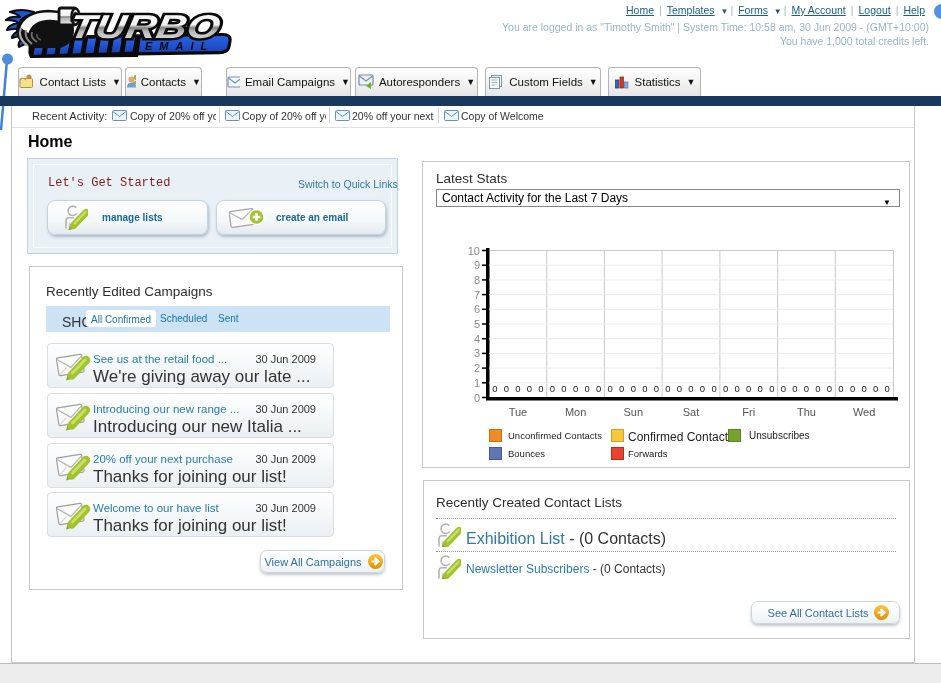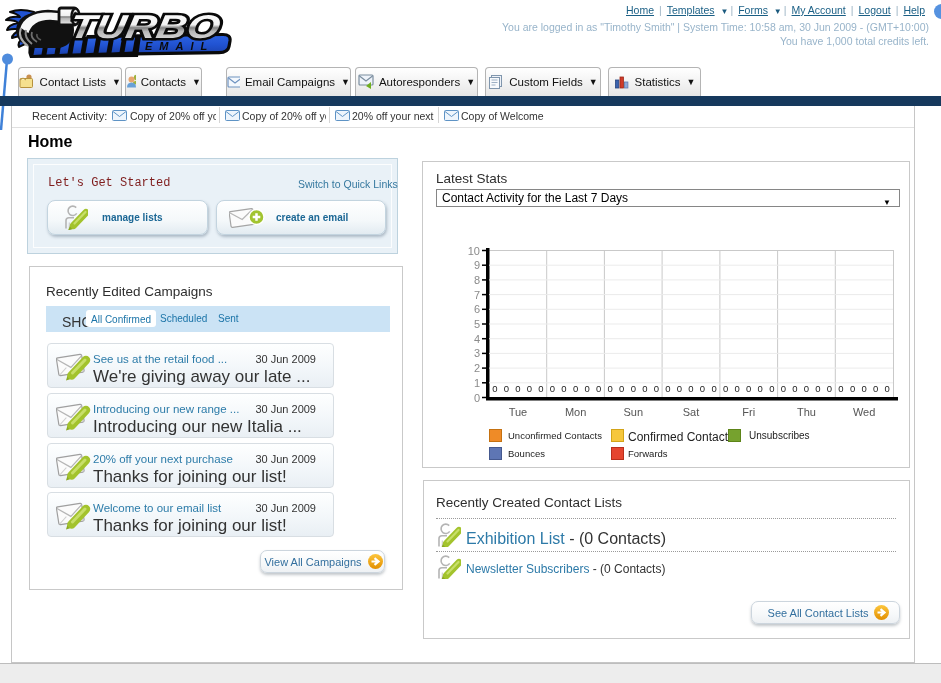--- a/index.html
+++ b/index.html
@@ -283,21 +283,21 @@
       <use href="#i-envpen"></use>
     </svg>
   <span class="t1">20% off your next purchase</span>
     <span class="t2">Thanks for joining our list!</span>
     <span class="dt">30 Jun 2009</span>
 </div>
 <div class="camprow" style="top:492px;">
   <svg style="position:absolute;left:8px;top:5px;" width="36" height="34">
       <use href="#i-envpen"></use>
     </svg>
-  <span class="t1">Welcome to our email list</span>
+  <span class="t1">Welcome to our have list</span>
     <span class="t2">Thanks for joining our list!</span>
     <span class="dt">30 Jun 2009</span>
 </div>
 <div class="pillbtn" style="left:260px;top:550px;width:125px;">
     <span style="margin-left:2px;">View All Campaigns</span>
     <svg width="15" height="15">
       <use href="#i-orange"></use>
     </svg>
   </div>
 

